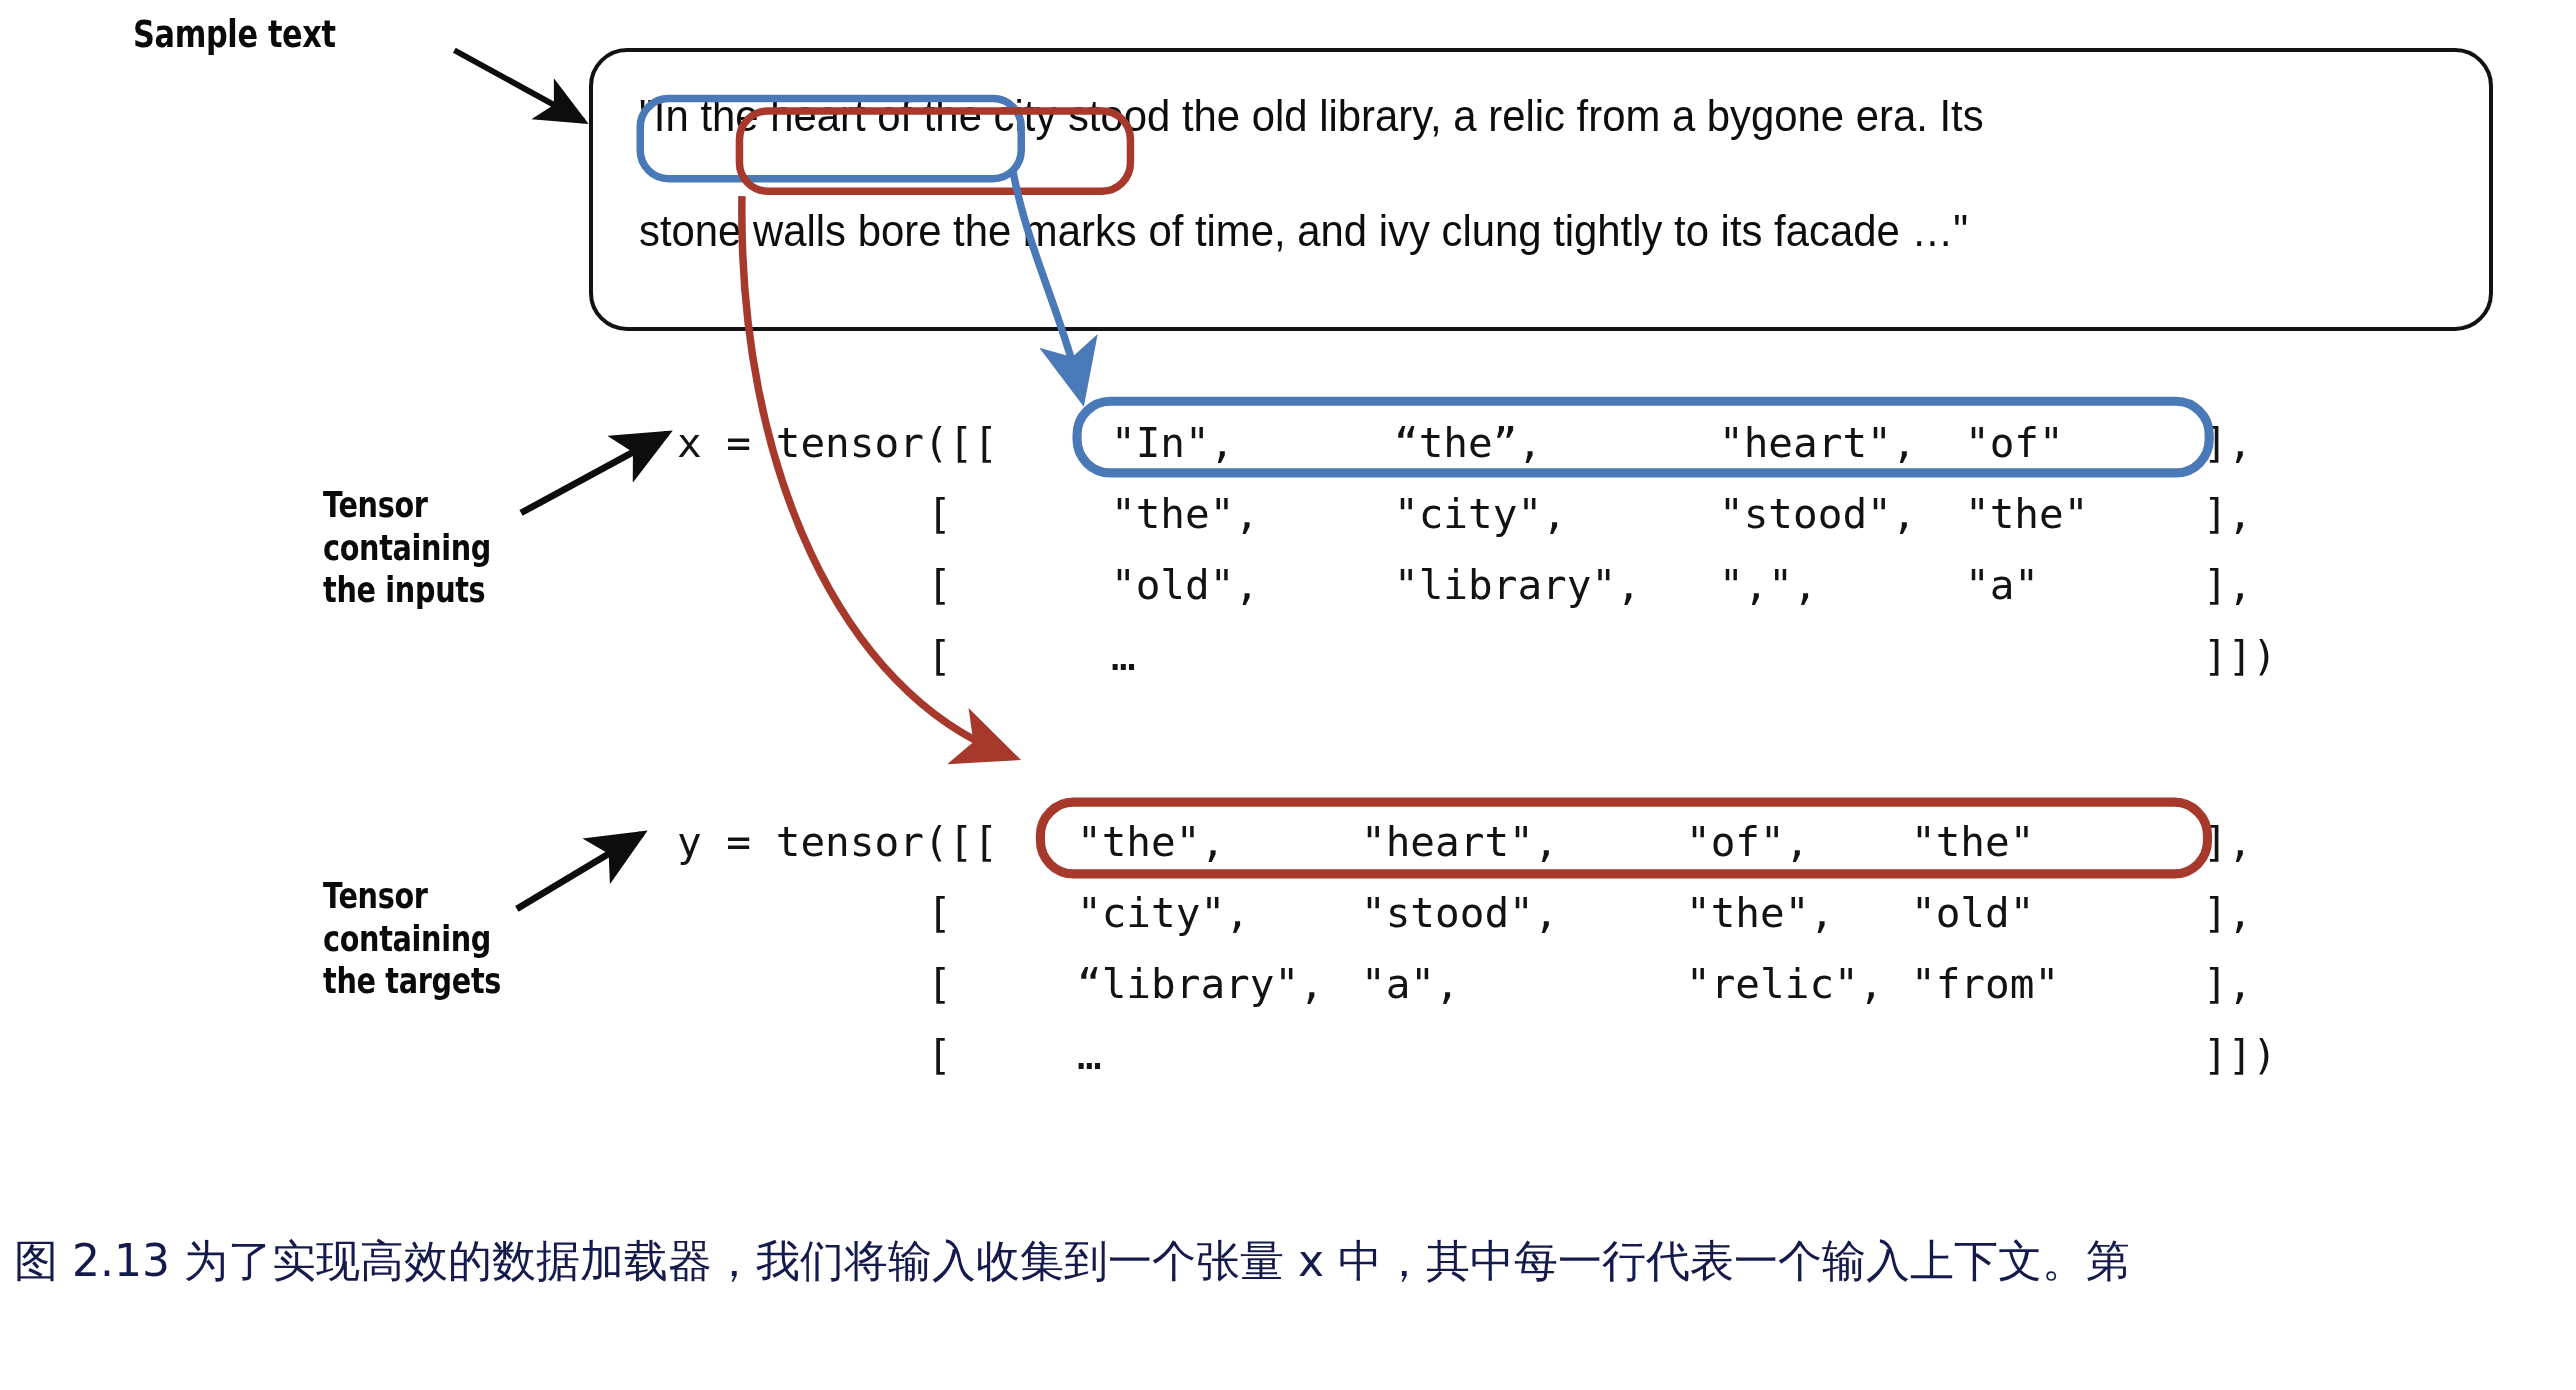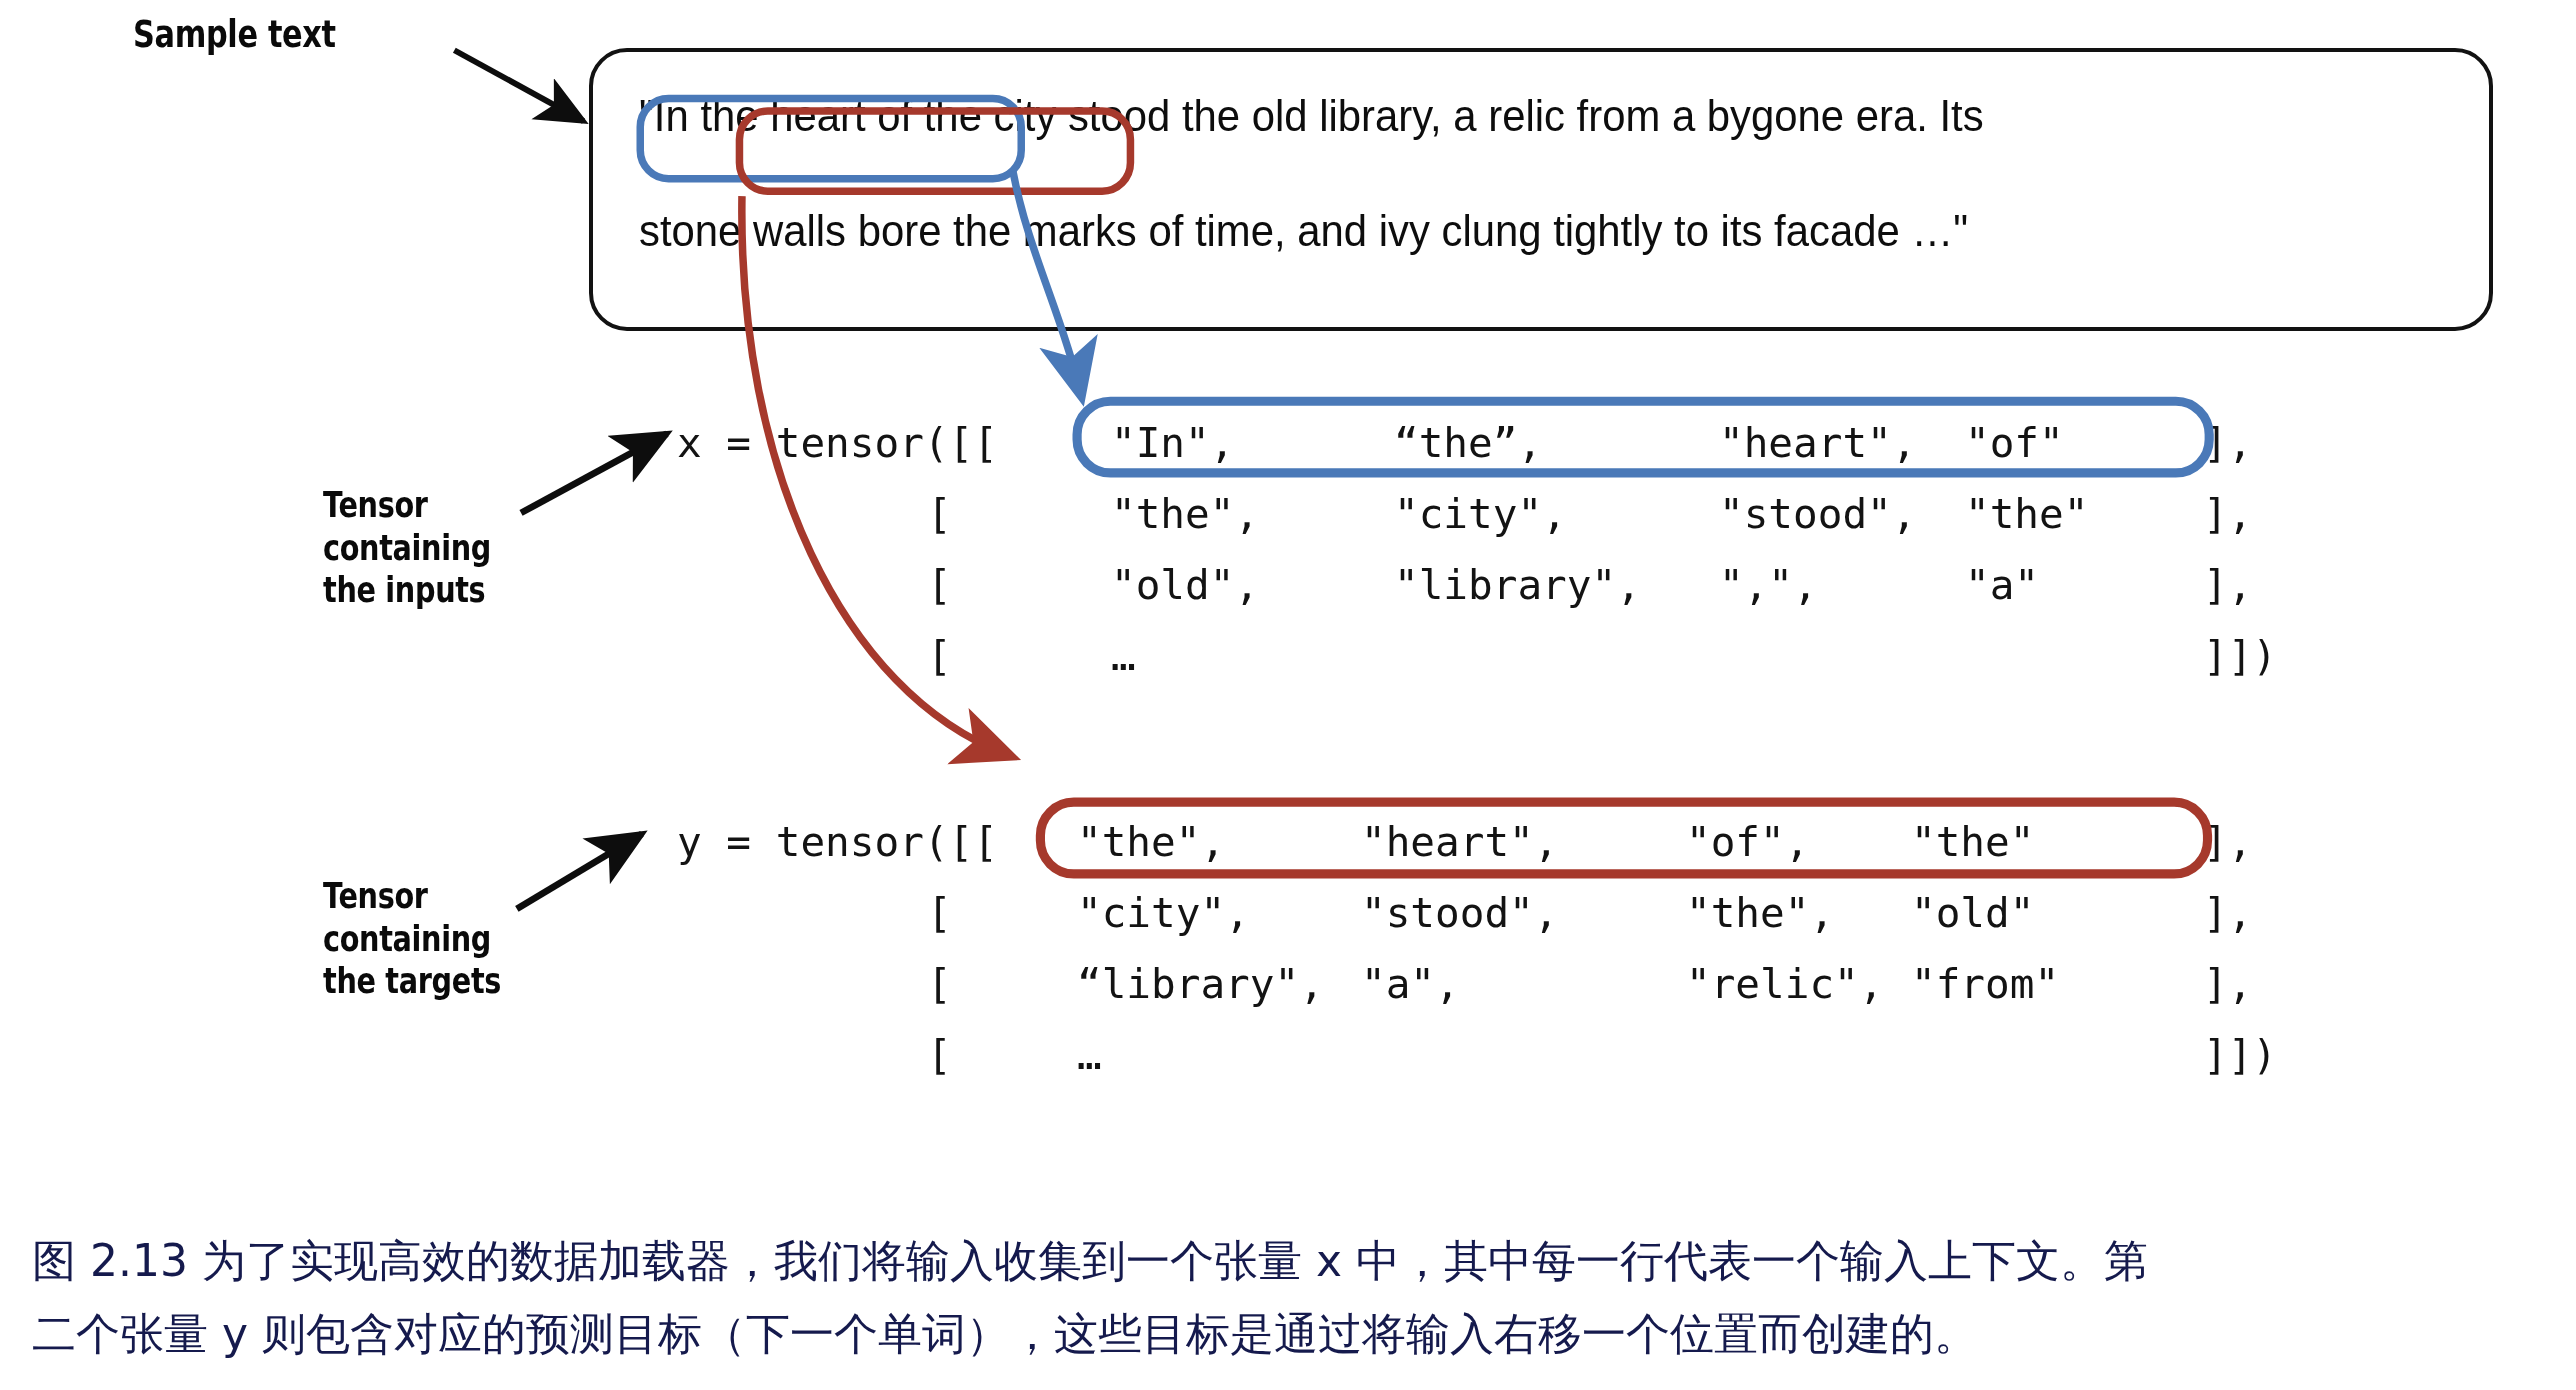--- a/index.html
+++ b/index.html
@@ -84,21 +84,21 @@
     white-space: pre;
     z-index: 4;
   }
   #tensor-x { left: 677px; top: 408px; }
   #tensor-y { left: 677px; top: 807px; }
   .tensor-block .row { height: 71px; }
 
   
   #caption {
     position: absolute;
-    left: 32px;
+    left: 14px;
     top: 1224px;
     width: 2518px;
     font-family: "DejaVu Sans", sans-serif;
     font-size: 44px;
     line-height: 73px;
     color: #151a4d;
     letter-spacing: 0px;
     z-index: 4;
   }
   #caption .cap-line { display: block; white-space: pre; }
@@ -153,17 +153,16 @@
   <div class="annot" id="label-tensor-targets" style="left:323px; top:875px;">Tensor
 containing
 the targets</div>
 
   <div class="tensor-block" id="tensor-x"><div class="row" style="position: relative;"><span style="position: absolute; left: 0px; top: 0px; white-space: pre;">x = tensor([[</span><span style="position: absolute; left: 434px; top: 0px; white-space: pre;">"In",</span><span style="position: absolute; left: 717px; top: 0px; white-space: pre;">“the”,</span><span style="position: absolute; left: 1042px; top: 0px; white-space: pre;">"heart",</span><span style="position: absolute; left: 1288px; top: 0px; white-space: pre;">"of"</span><span style="position: absolute; left: 1526px; top: 0px; white-space: pre;">],</span></div><div class="row" style="position: relative;"><span style="position: absolute; left: 250px; top: 0px; white-space: pre;">[</span><span style="position: absolute; left: 434px; top: 0px; white-space: pre;">"the",</span><span style="position: absolute; left: 717px; top: 0px; white-space: pre;">"city",</span><span style="position: absolute; left: 1042px; top: 0px; white-space: pre;">"stood",</span><span style="position: absolute; left: 1288px; top: 0px; white-space: pre;">"the"</span><span style="position: absolute; left: 1526px; top: 0px; white-space: pre;">],</span></div><div class="row" style="position: relative;"><span style="position: absolute; left: 250px; top: 0px; white-space: pre;">[</span><span style="position: absolute; left: 434px; top: 0px; white-space: pre;">"old",</span><span style="position: absolute; left: 717px; top: 0px; white-space: pre;">"library",</span><span style="position: absolute; left: 1042px; top: 0px; white-space: pre;">",",</span><span style="position: absolute; left: 1288px; top: 0px; white-space: pre;">"a"</span><span style="position: absolute; left: 1526px; top: 0px; white-space: pre;">],</span></div><div class="row" style="position: relative;"><span style="position: absolute; left: 250px; top: 0px; white-space: pre;">[</span><span style="position: absolute; left: 434px; top: 0px; white-space: pre;">…</span><span style="position: absolute; left: 1526px; top: 0px; white-space: pre;">]])</span></div></div>
 
   <div class="tensor-block" id="tensor-y"><div class="row" style="position: relative;"><span style="position: absolute; left: 0px; top: 0px; white-space: pre;">y = tensor([[</span><span style="position: absolute; left: 400px; top: 0px; white-space: pre;">"the",</span><span style="position: absolute; left: 684px; top: 0px; white-space: pre;">"heart",</span><span style="position: absolute; left: 1009px; top: 0px; white-space: pre;">"of",</span><span style="position: absolute; left: 1234px; top: 0px; white-space: pre;">"the"</span><span style="position: absolute; left: 1526px; top: 0px; white-space: pre;">],</span></div><div class="row" style="position: relative;"><span style="position: absolute; left: 250px; top: 0px; white-space: pre;">[</span><span style="position: absolute; left: 400px; top: 0px; white-space: pre;">"city",</span><span style="position: absolute; left: 684px; top: 0px; white-space: pre;">"stood",</span><span style="position: absolute; left: 1009px; top: 0px; white-space: pre;">"the",</span><span style="position: absolute; left: 1234px; top: 0px; white-space: pre;">"old"</span><span style="position: absolute; left: 1526px; top: 0px; white-space: pre;">],</span></div><div class="row" style="position: relative;"><span style="position: absolute; left: 250px; top: 0px; white-space: pre;">[</span><span style="position: absolute; left: 400px; top: 0px; white-space: pre;">“library",</span><span style="position: absolute; left: 684px; top: 0px; white-space: pre;">"a",</span><span style="position: absolute; left: 1009px; top: 0px; white-space: pre;">"relic",</span><span style="position: absolute; left: 1234px; top: 0px; white-space: pre;">"from"</span><span style="position: absolute; left: 1526px; top: 0px; white-space: pre;">],</span></div><div class="row" style="position: relative;"><span style="position: absolute; left: 250px; top: 0px; white-space: pre;">[</span><span style="position: absolute; left: 400px; top: 0px; white-space: pre;">…</span><span style="position: absolute; left: 1526px; top: 0px; white-space: pre;">]])</span></div></div>
 
   <div id="caption">
     <span class="cap-line">图 2.13 为了实现高效的数据加载器，我们将输入收集到一个张量 x 中，其中每一行代表一个输入上下文。第</span>
-    <span class="cap-line">二个张量 y 则包含对应的预测目标（下一个单词），这些目标是通过将输入右移一个位置而创建的。</span>
   </div>
 
 </div>
 
 
 </body></html>

